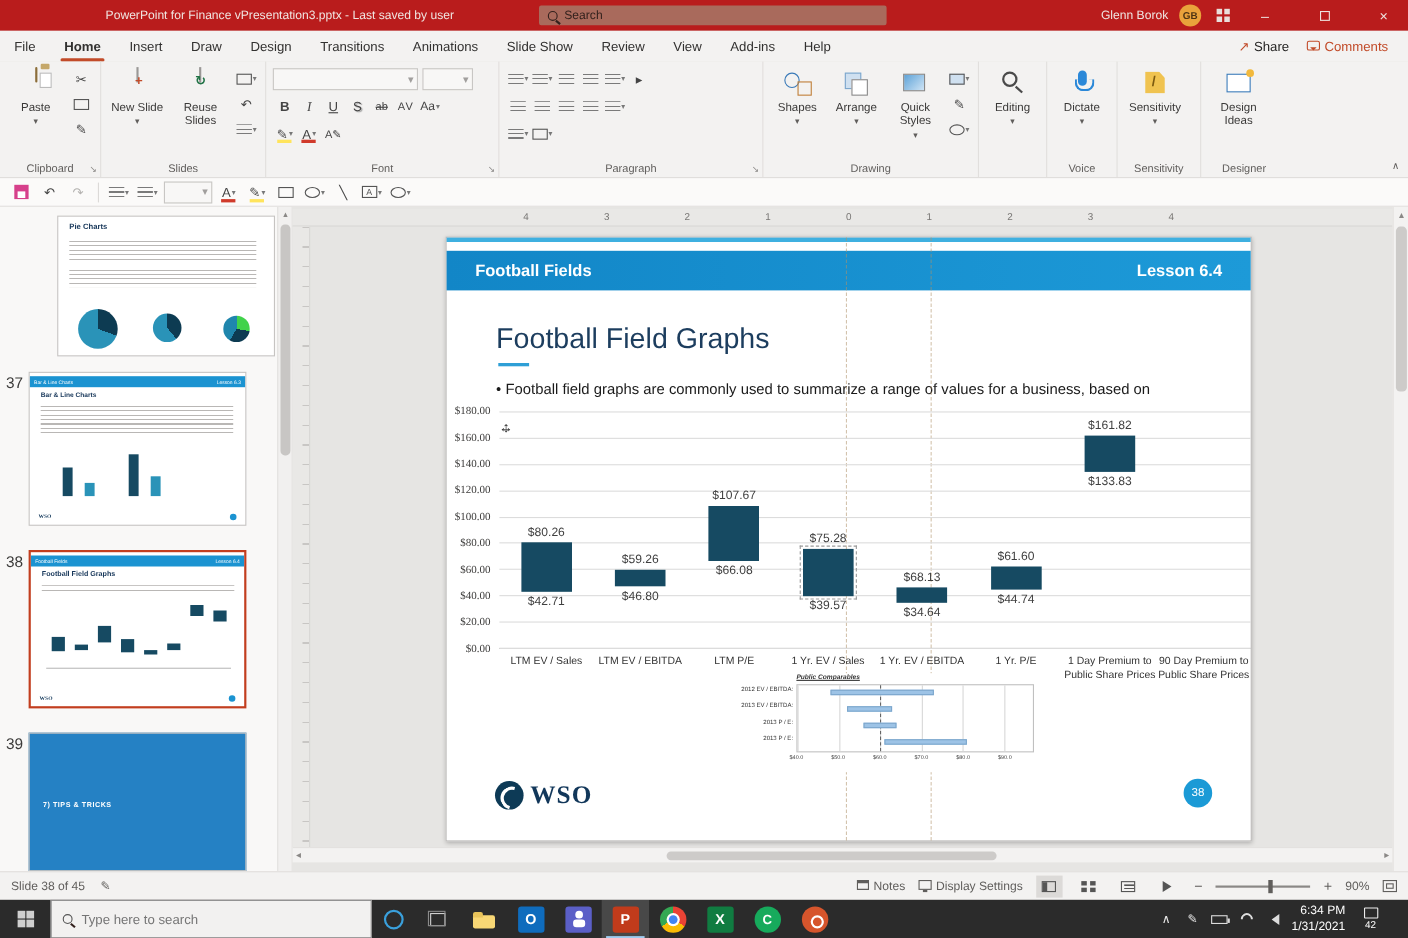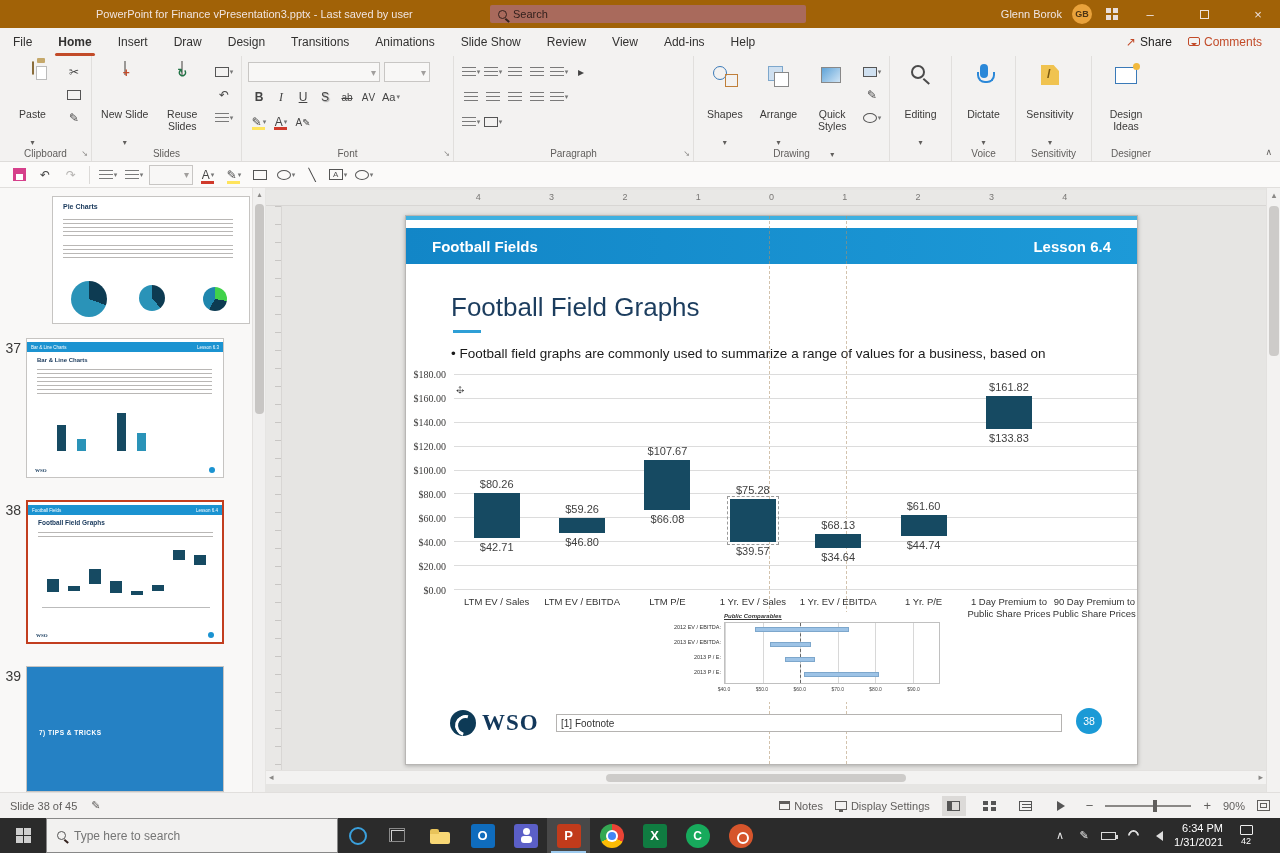--- a/index.html
+++ b/index.html
@@ -1,21 +1,21 @@
 <!DOCTYPE html>
 <html><head>
 <meta charset="utf-8">
 <style>
   *{margin:0;padding:0;box-sizing:border-box;}
   html,body{background:#555;}
   .app{position:relative;width:1280px;height:853px;overflow:hidden;background:#e6e5e3;
        font-family:"Liberation Sans","DejaVu Sans",sans-serif;color:#252423;}
 
   
-  .titlebar{position:absolute;left:0;top:0;width:1280px;height:28px;background:#a16207;display:flex;align-items:center;}
+  .titlebar{position:absolute;left:0;top:0;width:1280px;height:28px;background:#b91c1c;display:flex;align-items:center;}
   .tb-title{margin-left:96px;font-size:11px;color:#f0e4e0;white-space:nowrap;}
   .tb-search{position:absolute;left:490px;top:5px;width:316px;height:18px;background:#a96a5c;border-radius:2px;
              display:flex;align-items:center;gap:6px;padding-left:8px;font-size:11px;color:#33211d;}
   .mag{width:9px;height:9px;border:1.5px solid #33211d;border-radius:50%;position:relative;flex:0 0 auto;}
   .mag::after{content:"";position:absolute;left:7px;top:7px;width:5px;height:1.5px;background:#33211d;transform:rotate(40deg);transform-origin:0 0;}
   .tb-right{position:absolute;right:0;top:0;height:28px;display:flex;align-items:center;gap:10px;}
   .tb-user{font-size:11px;color:#efe6e3;}
   .avatar{width:20px;height:20px;border-radius:50%;background:#e9a23b;color:#4e3413;font-size:9px;font-weight:bold;
           display:flex;align-items:center;justify-content:center;}
   .apps-grid{display:grid;grid-template-columns:5px 5px;grid-gap:2px;margin-left:4px;}
@@ -33,21 +33,21 @@
   .share-ic{color:#c24b29;font-size:12px;margin-right:4px;}
   .bubble{width:12px;height:9px;border:1.5px solid #c24b29;border-radius:2px;position:relative;display:inline-block;margin-right:4px;}
   .bubble::after{content:"";position:absolute;left:2px;bottom:-4px;border:3px solid transparent;border-top-color:#c24b29;}
   .comments-lbl{color:#c24b29;}
 
   
   .ribbon{position:absolute;left:0;top:56px;width:1280px;height:106px;background:#f3f2f1;border-bottom:1px solid #dedcda;display:flex;}
   .rgroup{position:relative;border-right:1px solid #e1dfdd;padding:6px 6px 18px;display:flex;gap:4px;align-items:flex-start;}
   .glabel{position:absolute;bottom:2px;left:0;right:0;text-align:center;font-size:10px;color:#605e5c;}
   .launcher{position:absolute;right:3px;bottom:3px;font-size:8px;color:#8a8886;}
-  .bigbtn{width:56px;display:flex;flex-direction:column;align-items:center;gap:18px;font-size:10.5px;color:#3b3a39;text-align:center;line-height:1.15;}
+  .bigbtn{width:56px;display:flex;flex-direction:column;align-items:center;gap:2px;font-size:10.5px;color:#3b3a39;text-align:center;line-height:1.15;}
   .bigbtn .dd{font-size:8px;color:#605e5c;}
   .bicon{width:28px;height:28px;position:relative;flex:0 0 auto;}
   .smallcol{display:flex;flex-direction:column;gap:3px;}
   .ico{width:22px;height:20px;display:flex;align-items:center;justify-content:center;font-size:12px;color:#444;position:relative;}
   .ico .dd{font-size:7px;color:#777;margin-left:1px;}
   .lines3{width:14px;height:10px;background:repeating-linear-gradient(#7a7a7a 0 1px,transparent 1px 4px);}
   .combo{height:20px;border:1px solid #c8c6c4;background:#f8f7f6;display:flex;align-items:center;justify-content:flex-end;
          font-size:10px;color:#a19f9d;padding:0 3px;}
   .colorbar{position:absolute;left:4px;bottom:2px;width:13px;height:3px;}
   
@@ -751,23 +751,20 @@
             <span class="mx" style="left: 181.684px;">$70.0</span>
             <span class="mx" style="left: 219.579px;">$80.0</span>
             <span class="mx" style="left: 257.474px;">$90.0</span>
           </div>
       </div>
 
       <div class="wso-logo">
         <span class="wso-circ"></span>
         <span class="wso-txt">WSO</span>
       </div>
-      <div class="footnote">
-          <span>[1] Footnote</span>
-        </div>
       <div class="pagenum">38</div>
     </div>
 
     <div class="hscroll">
       <span class="arrow" style="left:3px;">◂</span>
       <span class="hthumb"></span>
       <span class="arrow" style="right:3px;">▸</span>
     </div>
     <div class="vscroll">
       <span class="arrow" style="top:2px;">▴</span>

